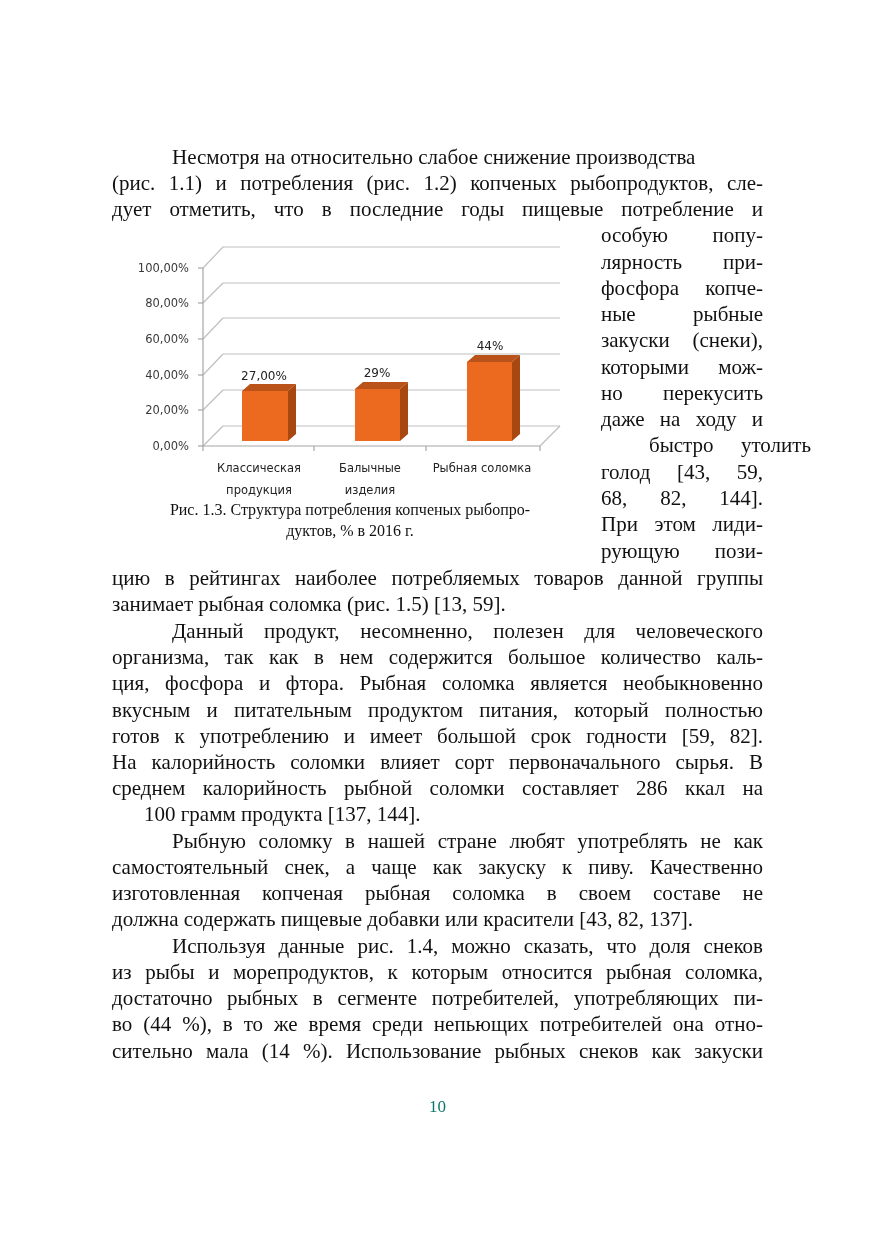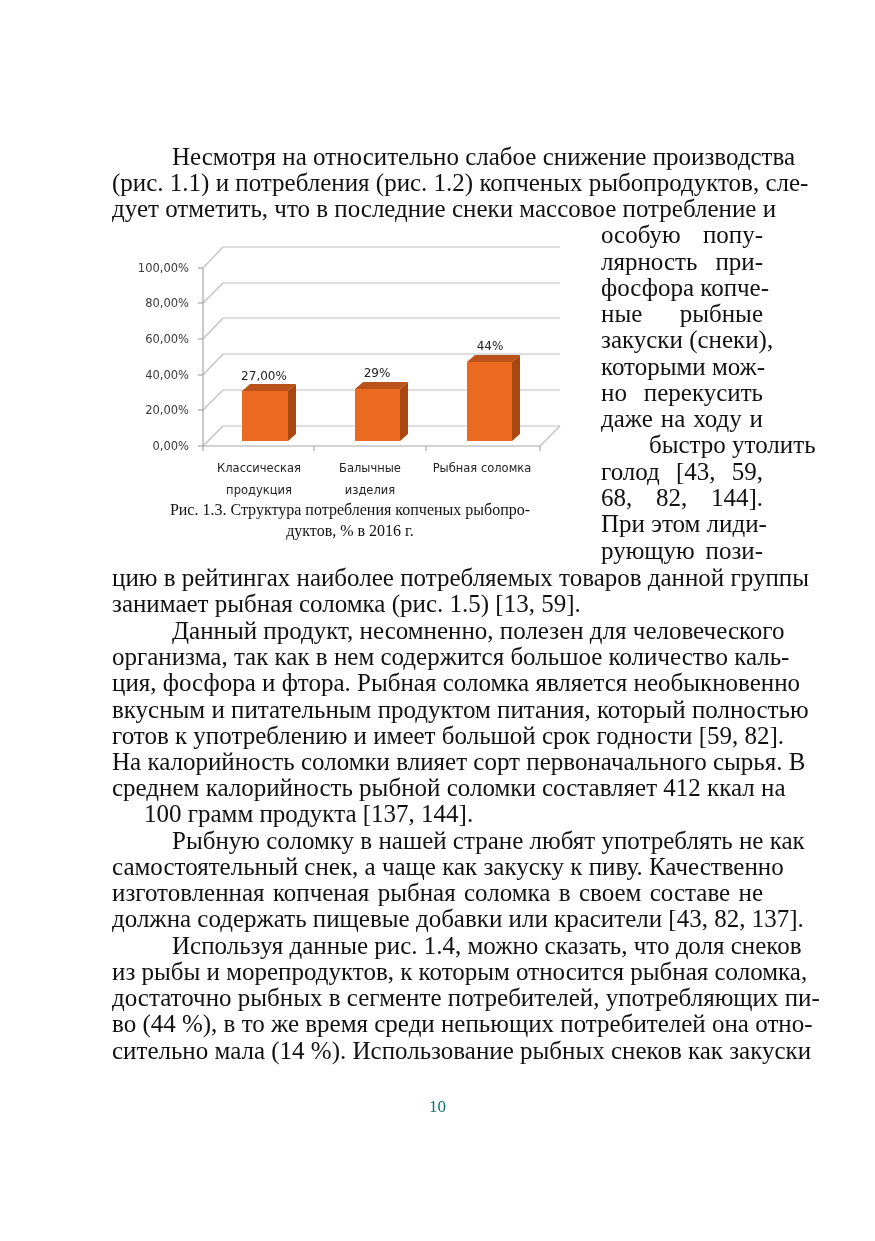--- a/index.html
+++ b/index.html
@@ -1,21 +1,21 @@
 <!DOCTYPE html>
 <html><head>
   <meta charset="utf-8">
   <style>
     html, body { margin: 0; padding: 0; background: #ffffff; }
     body { width: 875px; height: 1241px; position: relative; overflow: hidden; }
     .page { position: absolute; left: 0; top: 0; width: 875px; height: 1241px; }
     .line {
       position: absolute;
       font-family: "Liberation Serif", "DejaVu Serif", serif;
-      font-size: 25px;
+      font-size: 21px;
       color: #111111;
       white-space: nowrap;
       line-height: 26px;
       height: 26px;
     }
     .justify {
       text-align: justify;
       text-align-last: justify;
     }
     .caption {
@@ -38,21 +38,21 @@
     .chart { position: absolute; left: 120px; top: 240px; width: 460px; height: 260px; }
     .chart svg text { font-family: "DejaVu Sans", "Liberation Sans", sans-serif; }
   </style>
 </head>
 <body>
 
 <div class="page">
 
   <div class="line" style="left:172px; top:144px;">Несмотря на относительно слабое снижение производства</div>
   <div class="line justify" style="left:112px; width:651px; top:170px;">(рис. 1.1) и потребления (рис. 1.2) копченых рыбопродуктов, сле-</div>
-  <div class="line justify" style="left:112px; width:651px; top:196px;">дует отметить, что в последние снеки массовое потребление и</div>
+  <div class="line justify" style="left:112px; width:651px; top:196px;">дует отметить, что в последние годы пищевые потребление и</div>
 
   <div class="line justify" style="left:601px; width:162px; top:222px;">особую попу-</div>
   <div class="line justify" style="left:601px; width:162px; top:249px;">лярность при-</div>
   <div class="line justify" style="left:601px; width:162px; top:275px;">фосфора копче-</div>
   <div class="line justify" style="left:601px; width:162px; top:301px;">ные рыбные</div>
   <div class="line justify" style="left:601px; width:162px; top:327px;">закуски (снеки),</div>
   <div class="line justify" style="left:601px; width:162px; top:354px;">которыми мож-</div>
   <div class="line justify" style="left:601px; width:162px; top:380px;">но перекусить</div>
   <div class="line justify" style="left:601px; width:162px; top:406px;">даже на ходу и</div>
   <div class="line justify" style="left:601px; width:162px; top:432px;margin-left:48px;">быстро утолить</div>
@@ -148,21 +148,21 @@
 
   <div class="line justify" style="left:112px; width:651px; top:565px;">цию в рейтингах наиболее потребляемых товаров данной группы</div>
   <div class="line" style="left:112px; top:591px;">занимает рыбная соломка (рис. 1.5) [13, 59].</div>
 
   <div class="line justify" style="left:172px; width:591px; top:618px;">Данный продукт, несомненно, полезен для человеческого</div>
   <div class="line justify" style="left:112px; width:651px; top:644px;">организма, так как в нем содержится большое количество каль-</div>
   <div class="line justify" style="left:112px; width:651px; top:670px;">ция, фосфора и фтора. Рыбная соломка является необыкновенно</div>
   <div class="line justify" style="left:112px; width:651px; top:697px;">вкусным и питательным продуктом питания, который полностью</div>
   <div class="line justify" style="left:112px; width:651px; top:723px;">готов к употреблению и имеет большой срок годности [59, 82].</div>
   <div class="line justify" style="left:112px; width:651px; top:749px;">На калорийность соломки влияет сорт первоначального сырья. В</div>
-  <div class="line justify" style="left:112px; width:651px; top:775px;">среднем калорийность рыбной соломки составляет 412 ккал на</div>
+  <div class="line justify" style="left:112px; width:651px; top:775px;">среднем калорийность рыбной соломки составляет 286 ккал на</div>
   <div class="line" style="left:112px; top:801px;margin-left:32px;">100 грамм продукта [137, 144].</div>
 
   <div class="line justify" style="left:172px; width:591px; top:828px;">Рыбную соломку в нашей стране любят употреблять не как</div>
   <div class="line justify" style="left:112px; width:651px; top:854px;">самостоятельный снек, а чаще как закуску к пиву. Качественно</div>
   <div class="line justify" style="left:112px; width:651px; top:880px;">изготовленная копченая рыбная соломка в своем составе не</div>
   <div class="line" style="left:112px; top:906px;">должна содержать пищевые добавки или красители [43, 82, 137].</div>
 
   <div class="line justify" style="left:172px; width:591px; top:933px;">Используя данные рис. 1.4, можно сказать, что доля снеков</div>
   <div class="line justify" style="left:112px; width:651px; top:959px;">из рыбы и морепродуктов, к которым относится рыбная соломка,</div>
   <div class="line justify" style="left:112px; width:651px; top:985px;">достаточно рыбных в сегменте потребителей, употребляющих пи-</div>

